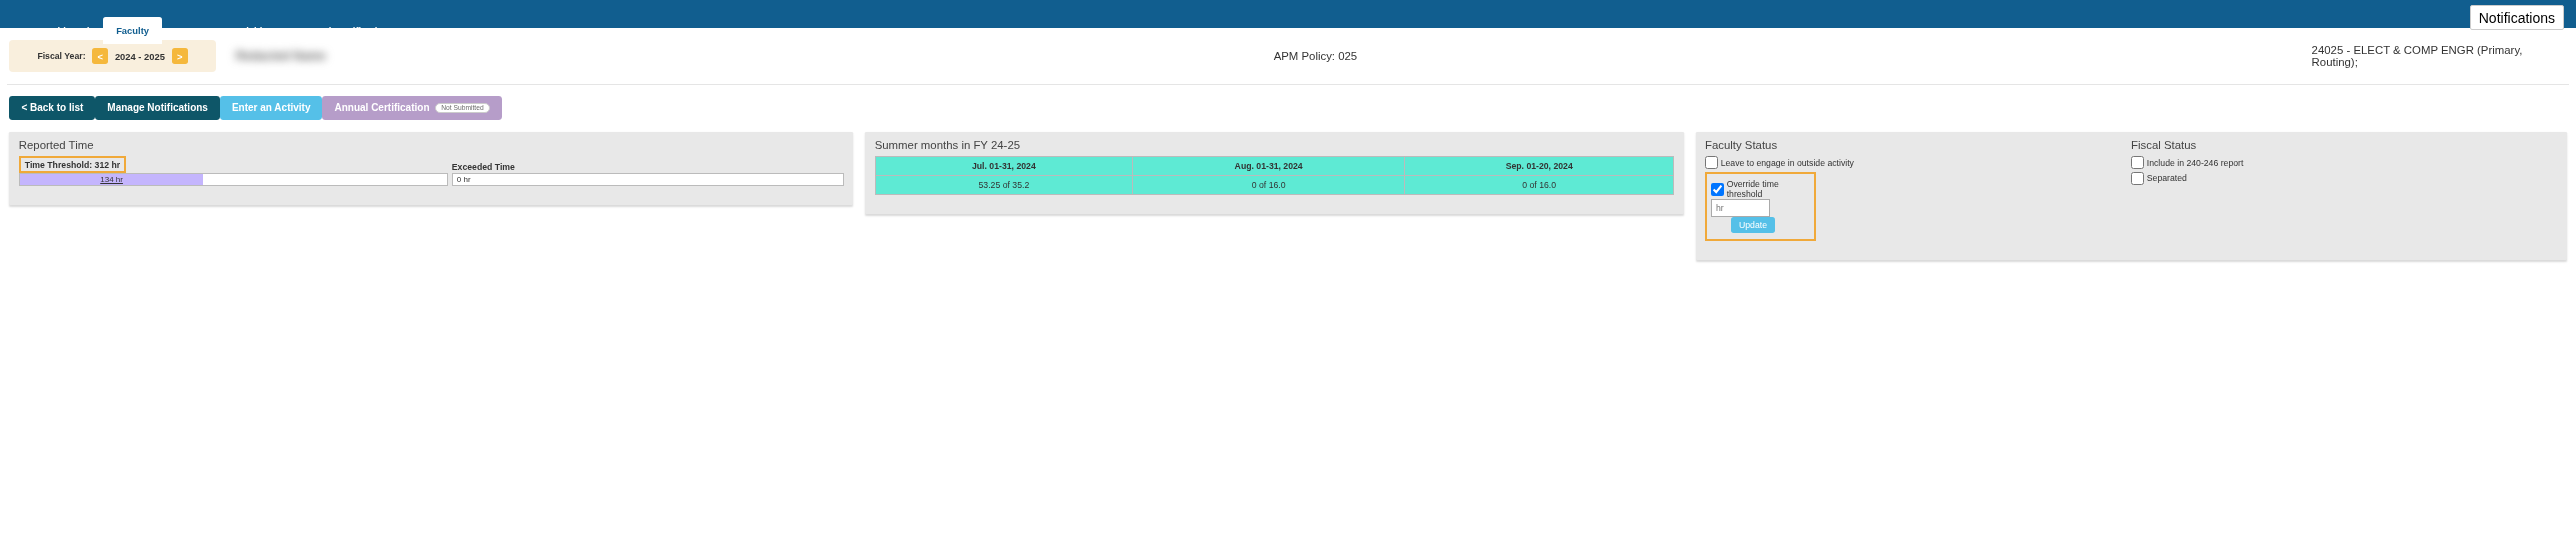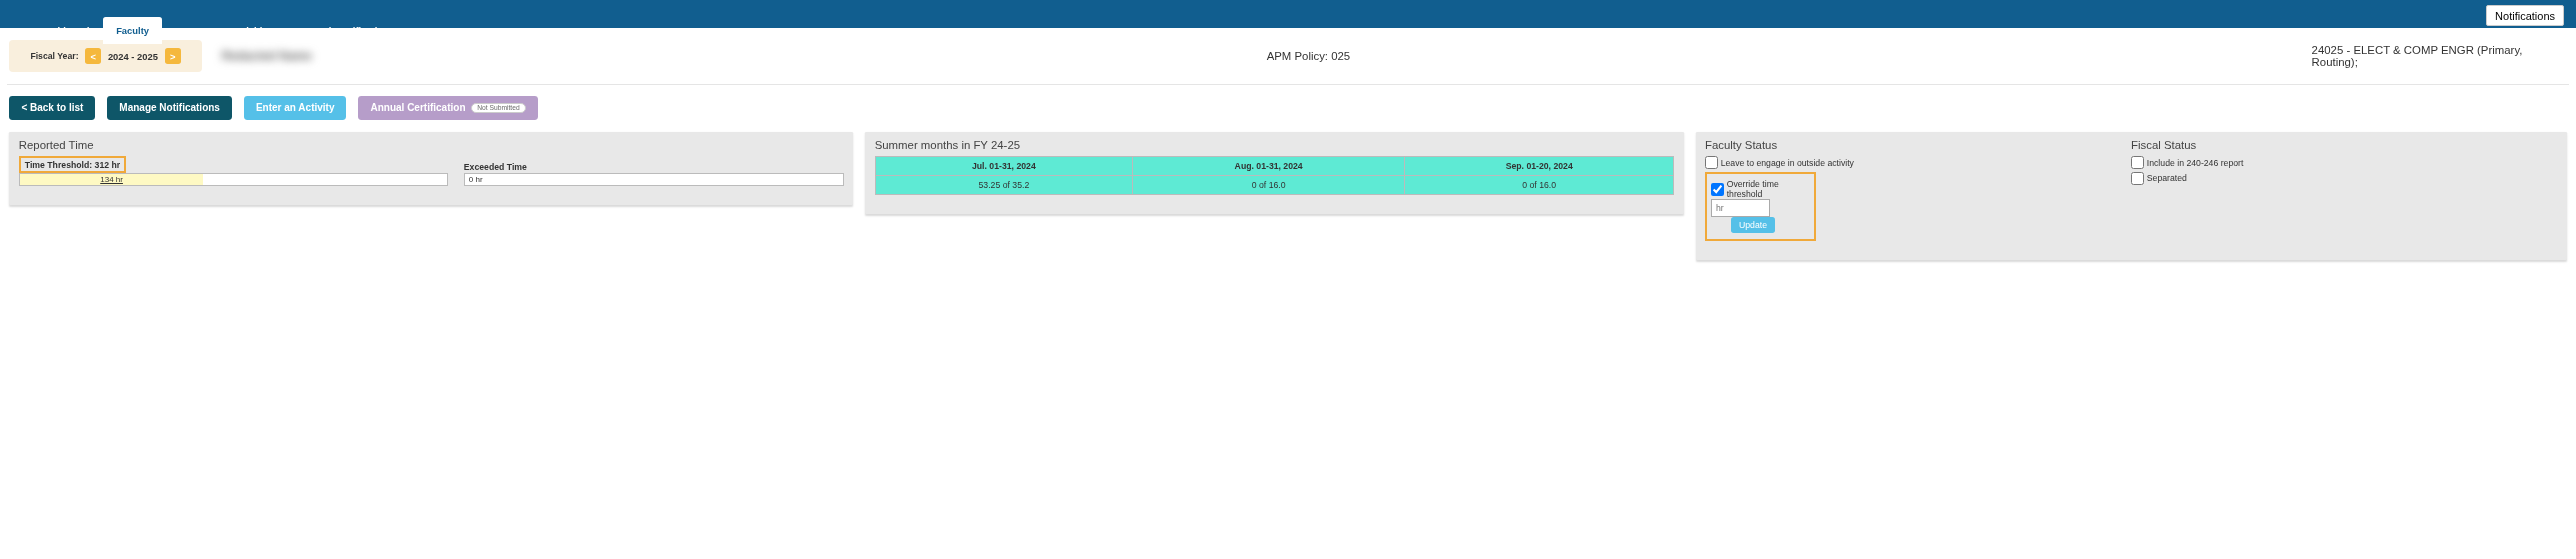--- a/index.html
+++ b/index.html
@@ -32,33 +32,33 @@
     border-top-right-radius: 2.7px;
   }
   .notif-btn {
     position: absolute;
     right: 12px;
     top: 5.4px;
     background: #fff;
     border: 0.7px solid #ccc;
     border-radius: 2px;
     padding: 3.4px 8px;
-    font-size: 11px;
+    font-size: 14px;
     cursor: pointer;
   }
   .summary-row {
     display: flex;
     align-items: center;
     padding: 12px 9.4px 9.4px 9.4px;
     gap: 20px;
   }
   .fy-box {
     background: #f9efdd;
     border-radius: 4px;
-    padding: 8px 21px;
+    padding: 8px 28px;
     display: flex;
     align-items: center;
     gap: 6.7px;
   }
   .fy-label { font-weight: bold; font-size: 8.7px; }
   .fy-arrow {
     background: #f5b83d;
     color: #fff;
     font-weight: bold;
     width: 16px;
@@ -75,21 +75,21 @@
     color: #666;
     font-weight: bold;
     font-size: 12px;
   }
   .policy, .dept { font-size: 11.4px; color: #333; }
   .dept { max-width: 255px; }
   .summary-col { flex: 1; }
   hr.sep { border: none; border-top: 0.7px solid #e5e5e5; margin: 2.7px 6.7px 10.7px 6.7px; }
   .btn-row {
     display: flex;
-    gap: 12px;
+    gap: 0;
     padding: 0 9.4px 12px 9.4px;
   }
   .btn {
     border: none;
     border-radius: 3.4px;
     padding: 6.7px 12px;
     font-size: 10px;
     font-weight: bold;
     cursor: pointer;
     color: #fff;
@@ -122,33 +122,33 @@
   .panel-reported { flex: 0 0 33%; }
   .panel-summer { flex: 0 0 32%; }
   .panel-status { flex: 1; display: flex; }
   .highlight-box {
     border: 2px solid #f0a93a;
     display: inline-block;
     padding: 1.3px 4px;
     font-weight: bold;
     font-size: 8.7px;
   }
-  .rt-row { display: flex; align-items: flex-end; gap: 16px; margin-top: 0; }
+  .rt-row { display: flex; align-items: flex-end; gap: 4px; margin-top: 0; }
   .rt-left { flex: 0 0 52%; }
   .rt-right { flex: 1; }
   .rt-sub { font-weight: bold; font-size: 8.7px; margin-bottom: 1.3px; }
   .bar-track {
     background: #fff;
     border: 0.7px solid #bbb;
     height: 13.4px;
     position: relative;
     width: 100%;
   }
   .bar-fill {
-    background: #fef9c3;
+    background: #c4b5fd;
     height: 100%;
     display: flex;
     align-items: center;
     justify-content: center;
     color: #333;
     font-size: 8px;
     width: 43%;
     text-decoration: underline;
   }
   .exceeded-val {

